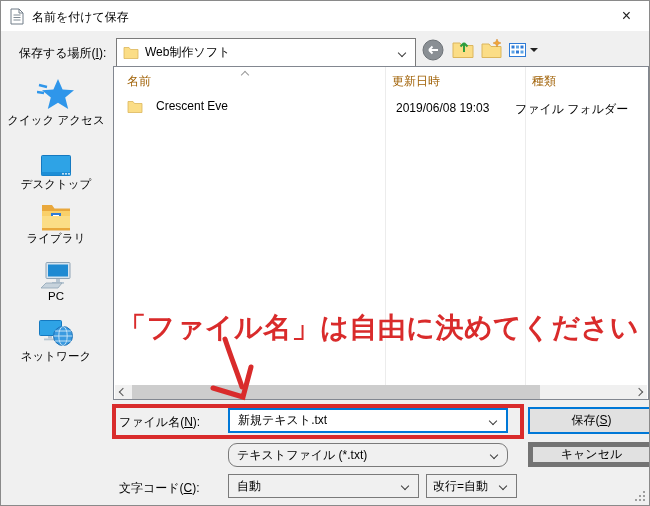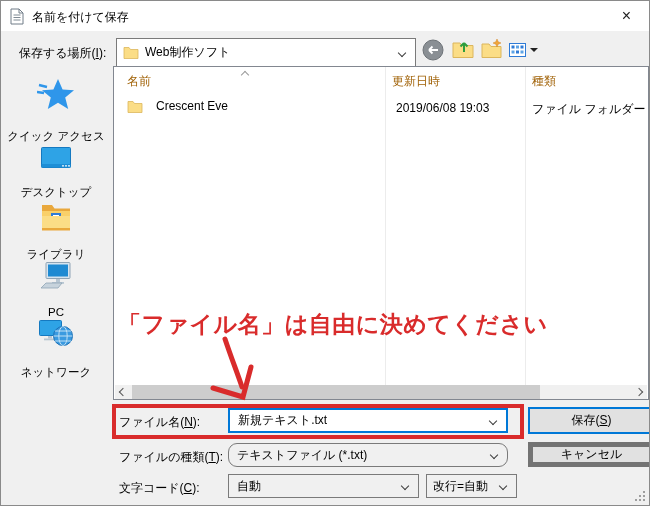--- a/index.html
+++ b/index.html
@@ -24,42 +24,42 @@
   .loc-combo { left:115px; top:37px; width:300px; height:29px; background:#fff; }
   .loc-combo .val { padding-left:6px; display:flex; align-items:center; gap:6px; }
 
   .tb-icon { position:absolute; display:flex; align-items:center; justify-content:center; }
   .view-caret { position:absolute; left:529px; top:47px; width:0; height:0;
                 border-left:4px solid transparent; border-right:4px solid transparent;
                 border-top:4px solid #222; }
 
   
   .side-item { position:absolute; left:3px; width:104px; display:flex; flex-direction:column;
-               align-items:center; gap:16px; }
+               align-items:center; gap:0; }
   .side-item .lbl { font-size:11.5px; white-space:nowrap; }
 
   
   .list-panel { position:absolute; left:112px; top:65px; width:536px; height:334px;
                 background:#fff; border:1px solid #828790; }
   .col-sep { position:absolute; top:0; width:1px; height:318px; background:#ececec; }
   .hdr { position:absolute; top:6px; color:#a16207; }
   .sort-caret { position:absolute; left:128px; top:5px; width:6px; height:6px;
                 border-right:1px solid #9a9a9a; border-bottom:1px solid #9a9a9a; transform:rotate(-135deg); }
   .file-row { position:absolute; left:2px; top:29px; height:20px; display:flex; align-items:center; gap:13px; padding-left:11px; }
   .cell { position:absolute; top:34px; }
 
   .hscroll { position:absolute; left:1px; top:318px; width:532px; height:14px; background:#f0f0f0; }
   .sb-arrow { position:absolute; top:4px; width:6px; height:6px;
               border-right:1px solid #555; border-bottom:1px solid #555; }
   .sb-left { left:5px; transform:rotate(135deg); }
   .sb-right { right:5px; transform:rotate(-45deg); }
   .sb-thumb { position:absolute; left:17px; top:0; width:408px; height:14px; background:#cdcdcd; }
 
   
-  .annotation-text { position:absolute; left:117px; top:308px; font-size:23px; font-weight:bold;
+  .annotation-text { position:absolute; left:117px; top:308px; font-size:28px; font-weight:bold;
                      color:#d92b2b; white-space:nowrap; letter-spacing:0.5px; }
   .arrow-svg { position:absolute; left:200px; top:332px; }
   .red-rect { position:absolute; left:111px; top:403px; width:412px; height:35px;
               border:4px solid #d92b2b; }
 
   
   .form-label { position:absolute; left:118px; }
   .u { text-decoration:underline; }
   .combo-filename { left:227px; top:407px; width:280px; height:25px; background:#fff;
                     border:2px solid #0078d7; }
@@ -133,21 +133,21 @@
   </div>
   <div class="view-caret"></div>
 
   <div class="side-item" style="top:76px;">
     <svg width="38" height="36" viewBox="0 0 38 36">
       <path d="M21 2 l4.6 10.4 11.4 0.8 -8.8 7.4 3 11.4 -10.2 -6.2 -10.2 6.2 3 -11.4 -8.8 -7.4 11.4 -0.8 z" fill="#2f96ea"></path>
       <path d="M2 8 l8 2 M0 15 l7 1" stroke="#2f96ea" stroke-width="2.4"></path>
     </svg>
     <span class="lbl">クイック アクセス</span>
   </div>
-  <div class="side-item" style="top:146px;justify-content:space-between;">
+  <div class="side-item" style="top:154px;justify-content:space-between;">
     <svg width="30" height="22" viewBox="0 0 30 22">
       <rect x="0.5" y="0.5" width="29" height="20" rx="1" fill="#2ea3e6" stroke="#1579c0"></rect>
       <rect x="0.5" y="17" width="29" height="3.5" fill="#1d8ed6"></rect>
       <circle cx="22" cy="18.8" r="0.9" fill="#fff"></circle>
         <circle cx="25" cy="18.8" r="0.9" fill="#fff"></circle>
         <circle cx="28" cy="18.8" r="0.9" fill="#fff"></circle>
     </svg>
     <span class="lbl">デスクトップ</span>
   </div>
   <div class="side-item" style="top:201px;">
@@ -190,21 +190,21 @@
     <div class="hdr" style="left:278px;">更新日時</div>
     <div class="hdr" style="left:418px;">種類</div>
 
     <div class="file-row">
       <svg width="16" height="13" viewBox="0 0 16 13">
         <path d="M1 1.5 h5 l1.5 2 H15 v9 H1 z" fill="#fbdd86" stroke="#dcb65c" stroke-width="0.8"></path>
       </svg>
       <span>Crescent Eve</span>
     </div>
     <div class="cell" style="left:282px;">2019/06/08 19:03</div>
-    <div class="cell" style="left:418px;">ファイル フォルダー</div>
+    <div class="cell" style="left:401px;font-family:Liberation Serif, serif;">ファイル フォルダー</div>
 
     <div class="hscroll">
       <span class="sb-arrow sb-left"></span>
       <div class="sb-thumb"></div>
       <span class="sb-arrow sb-right"></span>
     </div>
   </div>
 
   <div class="annotation-text">「ファイル名」は自由に決めてください</div>
   <svg class="arrow-svg" width="60" height="70" viewBox="0 0 60 70">
@@ -215,21 +215,20 @@
 
   <div class="form-label" style="top:413px;"><span>ファイル名(</span><span class="u">N</span><span>):</span></div>
   <div class="combo combo-filename">
     <span class="val">新規テキスト.txt</span>
     <span class="chev"></span>
   </div>
   <div class="btn btn-save">
       <span><span>保存(</span><span class="u">S</span><span>)</span></span>
     </div>
 
-  <div class="form-label" style="top:448px;"><span>ファイルの種類(</span><span class="u">T</span><span>):</span></div>
   <div class="combo combo-filetype">
     <span class="val">テキストファイル (*.txt)</span>
     <span class="chev"></span>
   </div>
   <div class="btn btn-cancel">キャンセル</div>
 
   <div class="form-label" style="top:479px;"><span>文字コード(</span><span class="u">C</span><span>):</span></div>
   <div class="combo combo-charcode">
     <span class="val">自動</span>
     <span class="chev"></span>

